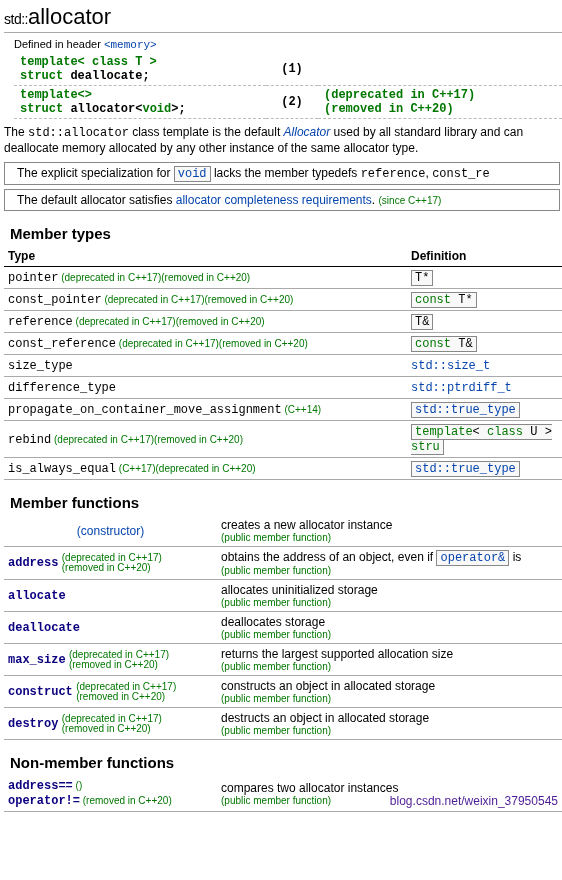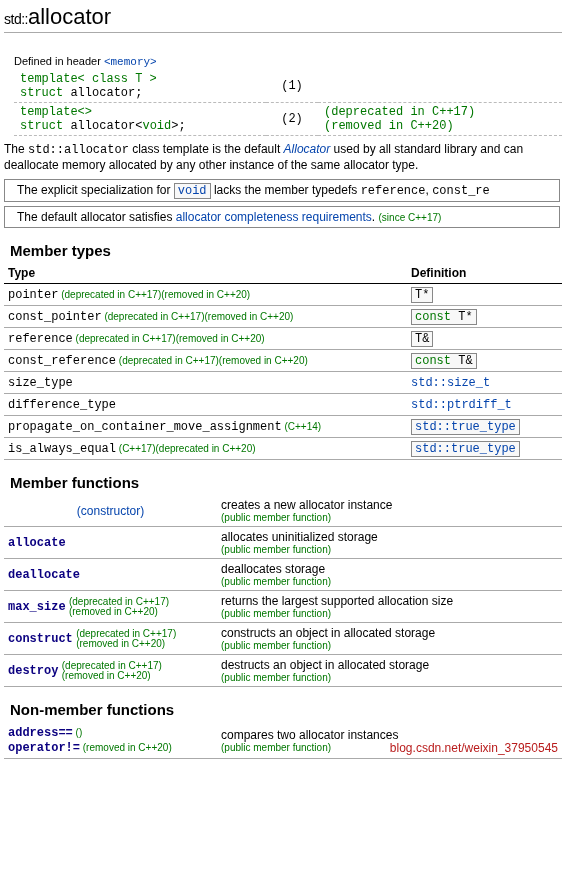--- a/index.html
+++ b/index.html
@@ -13,24 +13,24 @@
   }
   h1 {
     font-weight: normal;
     font-size: 22px;
     margin: 0 0 0 0;
     padding-bottom: 2px;
     border-bottom: 1px solid #aaa;
     font-family: Verdana, Arial, sans-serif;
   }
   h1 .ns { font-size: 14px; letter-spacing: -0.5px; }
-  .header-block { margin: 22px 0 6px 10px; }
+  .header-block { margin: 5px 0 6px 10px; }
   table.decl { border-collapse: collapse; width: 100%; }
   table.decl td { padding: 2px 6px; font-family: Consolas, 'Courier New', monospace; font-size: 12px; }
-  table.decl tr.sep td { border-bottom: 1px dashed #bbb; }
+  table.decl tr.sep td { border-bottom: 1px dashed #bbb; font-weight: bold; }
   .kw { color: #007700; }
   .lnk { color: #0645ad; }
   .lnk2 { color: #0b0080; font-weight: bold; }
   .mono { font-family: Consolas, 'Courier New', monospace; }
   .mark { font-size: 10px; color: #007700; font-family: Verdana, Arial, sans-serif; }
   p.para { margin: 6px 2px 6px 0; font-size: 12px; line-height: 1.25; }
   .notebox {
     border: 1px solid #888;
     padding: 3px 12px;
     margin: 4px 2px 4px 0;
@@ -81,21 +81,21 @@
 
 <div class="header-block">
   <div style="font-size:11px;margin-bottom:2px;">
     <span>Defined in header </span><span class="lnk mono">&lt;memory&gt;</span>
   </div>
   <table class="decl">
     <tbody>
         <tr class="sep">
       <td style="width:240px;">
         <span class="kw">template&lt; class T &gt;</span><br>
-        <span class="kw">struct</span><span> allocator;</span>
+        <span class="kw">struct</span><span> deallocate;</span>
       </td>
       <td style="width:40px;text-align:center;">(1)</td>
       <td></td>
     </tr>
     <tr class="sep">
       <td>
         <span class="kw">template&lt;&gt;</span><br>
         <span class="kw">struct</span><span> allocator&lt;</span><span class="kw">void</span><span>&gt;;</span>
       </td>
       <td style="text-align:center;">(2)</td>
@@ -150,37 +150,48 @@
       </tr>
       <tr>
         <td><span class="mono">difference_type</span></td>
         <td><span class="mono"><span class="lnk mono">std::ptrdiff_t</span></span></td>
       </tr>
       <tr>
         <td><span class="mono">propagate_on_container_move_assignment</span><span class="mark2"> (C++14)</span></td>
         <td><span class="codebox mono"><span class="lnk mono">std::true_type</span></span></td>
       </tr>
       <tr>
+        <td><span class="mono">rebind</span><span class="mark2"> (deprecated in C++17)(removed in C++20)</span></td>
+        <td><span class="codebox mono"><span class="kw">template</span>&lt; <span class="kw">class</span> U &gt; <span class="kw">stru</span></span></td>
+      </tr>
+      <tr>
         <td><span class="mono">is_always_equal</span><span class="mark2"> (C++17)(deprecated in C++20)</span></td>
         <td><span class="codebox mono"><span class="lnk mono">std::true_type</span></span></td>
       </tr>
     </tbody>
 </table>
 
 <h2>Member functions</h2>
 <table class="sec">
   <tbody id="mfuncs">
       <tr>
         <td style="width: 205px; text-align: center;"><span class="lnk">(constructor)</span></td>
         <td>
           <div class="desc">creates a new allocator instance</div>
           <div class="pubnote">(public member function)</div>
         </td>
       </tr>
       <tr>
+        <td style="width: 205px;"><span class="lnk2 mono">address</span> <span class="stackmark mark2"><div>(deprecated in C++17)</div><div>(removed in C++20)</div></span></td>
+        <td>
+          <div class="desc">obtains the address of an object, even if <span class="codebox"><span class="lnk mono">operator&amp;</span></span> is</div>
+          <div class="pubnote">(public member function)</div>
+        </td>
+      </tr>
+      <tr>
         <td style="width: 205px;"><span class="lnk2 mono">allocate</span></td>
         <td>
           <div class="desc">allocates uninitialized storage</div>
           <div class="pubnote">(public member function)</div>
         </td>
       </tr>
       <tr>
         <td style="width: 205px; margin-top: 12px;"><span class="lnk2 mono">deallocate</span></td>
         <td>
           <div class="desc">deallocates storage</div>
@@ -218,14 +229,14 @@
         <td style="width: 205px;"><span class="lnk2 mono">address==</span><span class="mark2"> ()</span><br><span class="lnk2 mono">operator!=</span><span class="mark2"> (removed in C++20)</span></td>
         <td>
           <div class="desc">compares two allocator instances</div>
           <div class="pubnote">(public member function)</div>
         </td>
       </tr>
     </tbody>
 </table>
 
 <div style="position:relative;height:0;">
-  <div style="position:absolute;right:4px;bottom:4px;color:#b91c1c;font-size:12px;white-space:nowrap;">blog.csdn.net/weixin_37950545</div>
+  <div style="position:absolute;right:4px;bottom:4px;color:#4c1d95;font-size:12px;white-space:nowrap;">blog.csdn.net/weixin_37950545</div>
 </div>
 
 </body></html>

